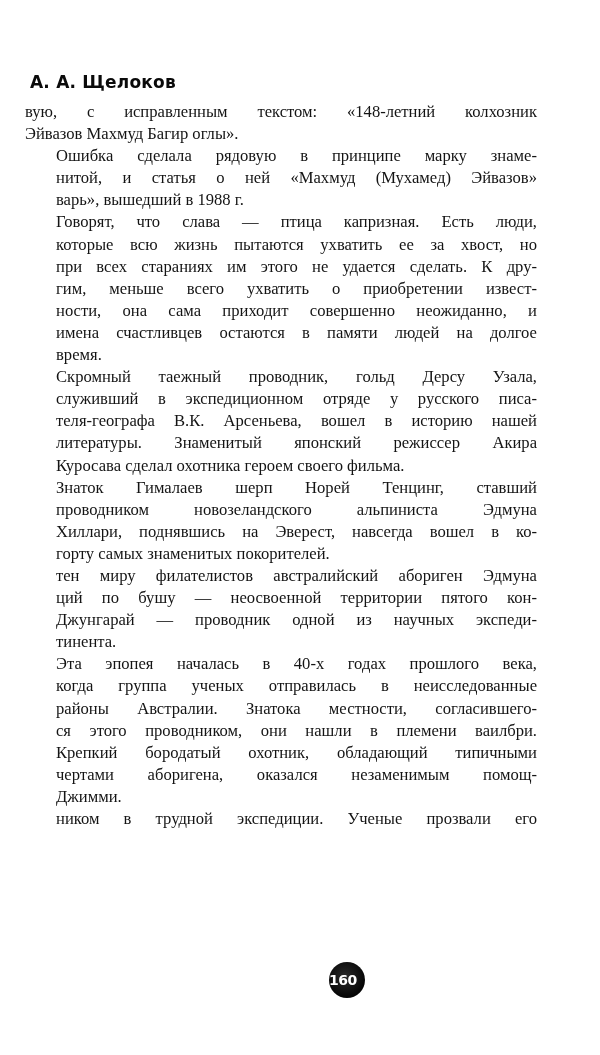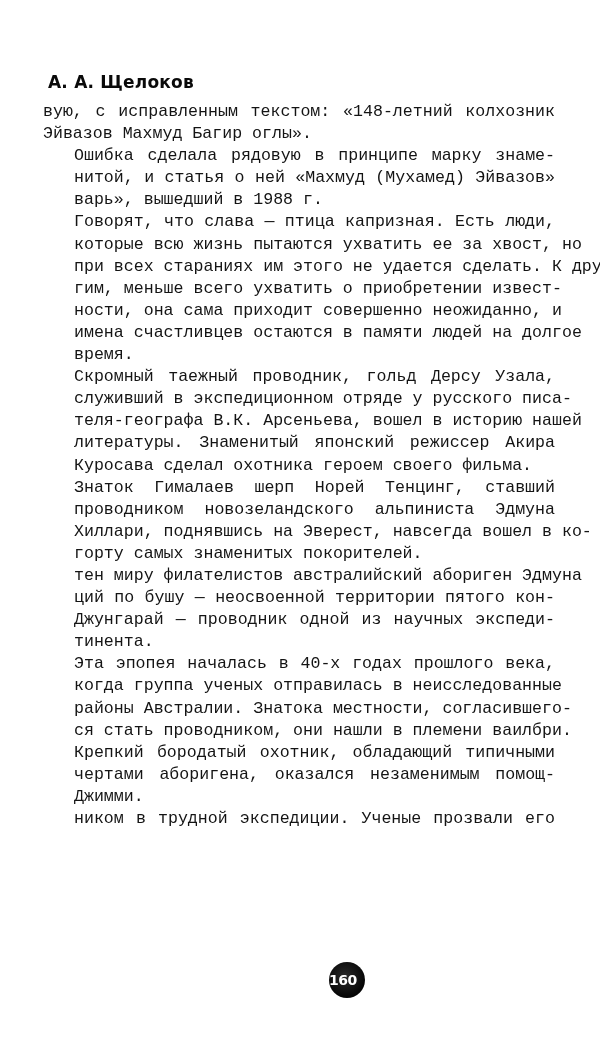--- a/index.html
+++ b/index.html
@@ -9,35 +9,35 @@
     }
     body {
       width: 600px;
       height: 1055px;
       position: relative;
       overflow: hidden;
       color: #111111;
     }
     .page {
       position: absolute;
-      left: 43px;
+      left: 25px;
       top: 68px;
       width: 512px;
     }
     .running-head {
       font-family: "DejaVu Sans", sans-serif;
       font-weight: bold;
       font-size: 17px;
       letter-spacing: 0.2px;
       margin: 0 0 5px 5px;
       line-height: 28px;
       color: #0a0a0a;
     }
     .body-text {
-      font-family: Liberation Mono, monospace;
+      font-family: Liberation Serif, serif;
       font-size: 16.6px;
       line-height: 22.1px;
       text-align: justify;
       color: #141414;
     }
     .body-text p {
       margin: 0;
       text-indent: 0;
     }
     .body-text p.indent {
@@ -114,21 +114,21 @@
       <p class="indent">
         <span class="line">тен миру филателистов австралийский абориген Эдмуна</span>
         <span class="line">ций по бушу — неосвоенной территории пятого кон-</span>
         <span class="line">Джунгарай — проводник одной из научных экспеди-</span>
         <span class="line last">тинента.</span>
       </p>
       <p class="indent">
         <span class="line">Эта эпопея началась в 40-х годах прошлого века,</span>
         <span class="line">когда группа ученых отправилась в неисследованные</span>
         <span class="line">районы Австралии. Знатока местности, согласившего-</span>
-        <span class="line">ся стать проводником, они нашли в племени ваилбри.</span>
+        <span class="line">ся этого проводником, они нашли в племени ваилбри.</span>
         <span class="line">Крепкий бородатый охотник, обладающий типичными</span>
         <span class="line">чертами аборигена, оказался незаменимым помощ-</span>
         <span class="line last">Джимми.</span>
         <span class="line">ником в трудной экспедиции. Ученые прозвали его</span>
       </p>
     </div>
 </div>
 
 <div class="folio">
   <span>160</span>

